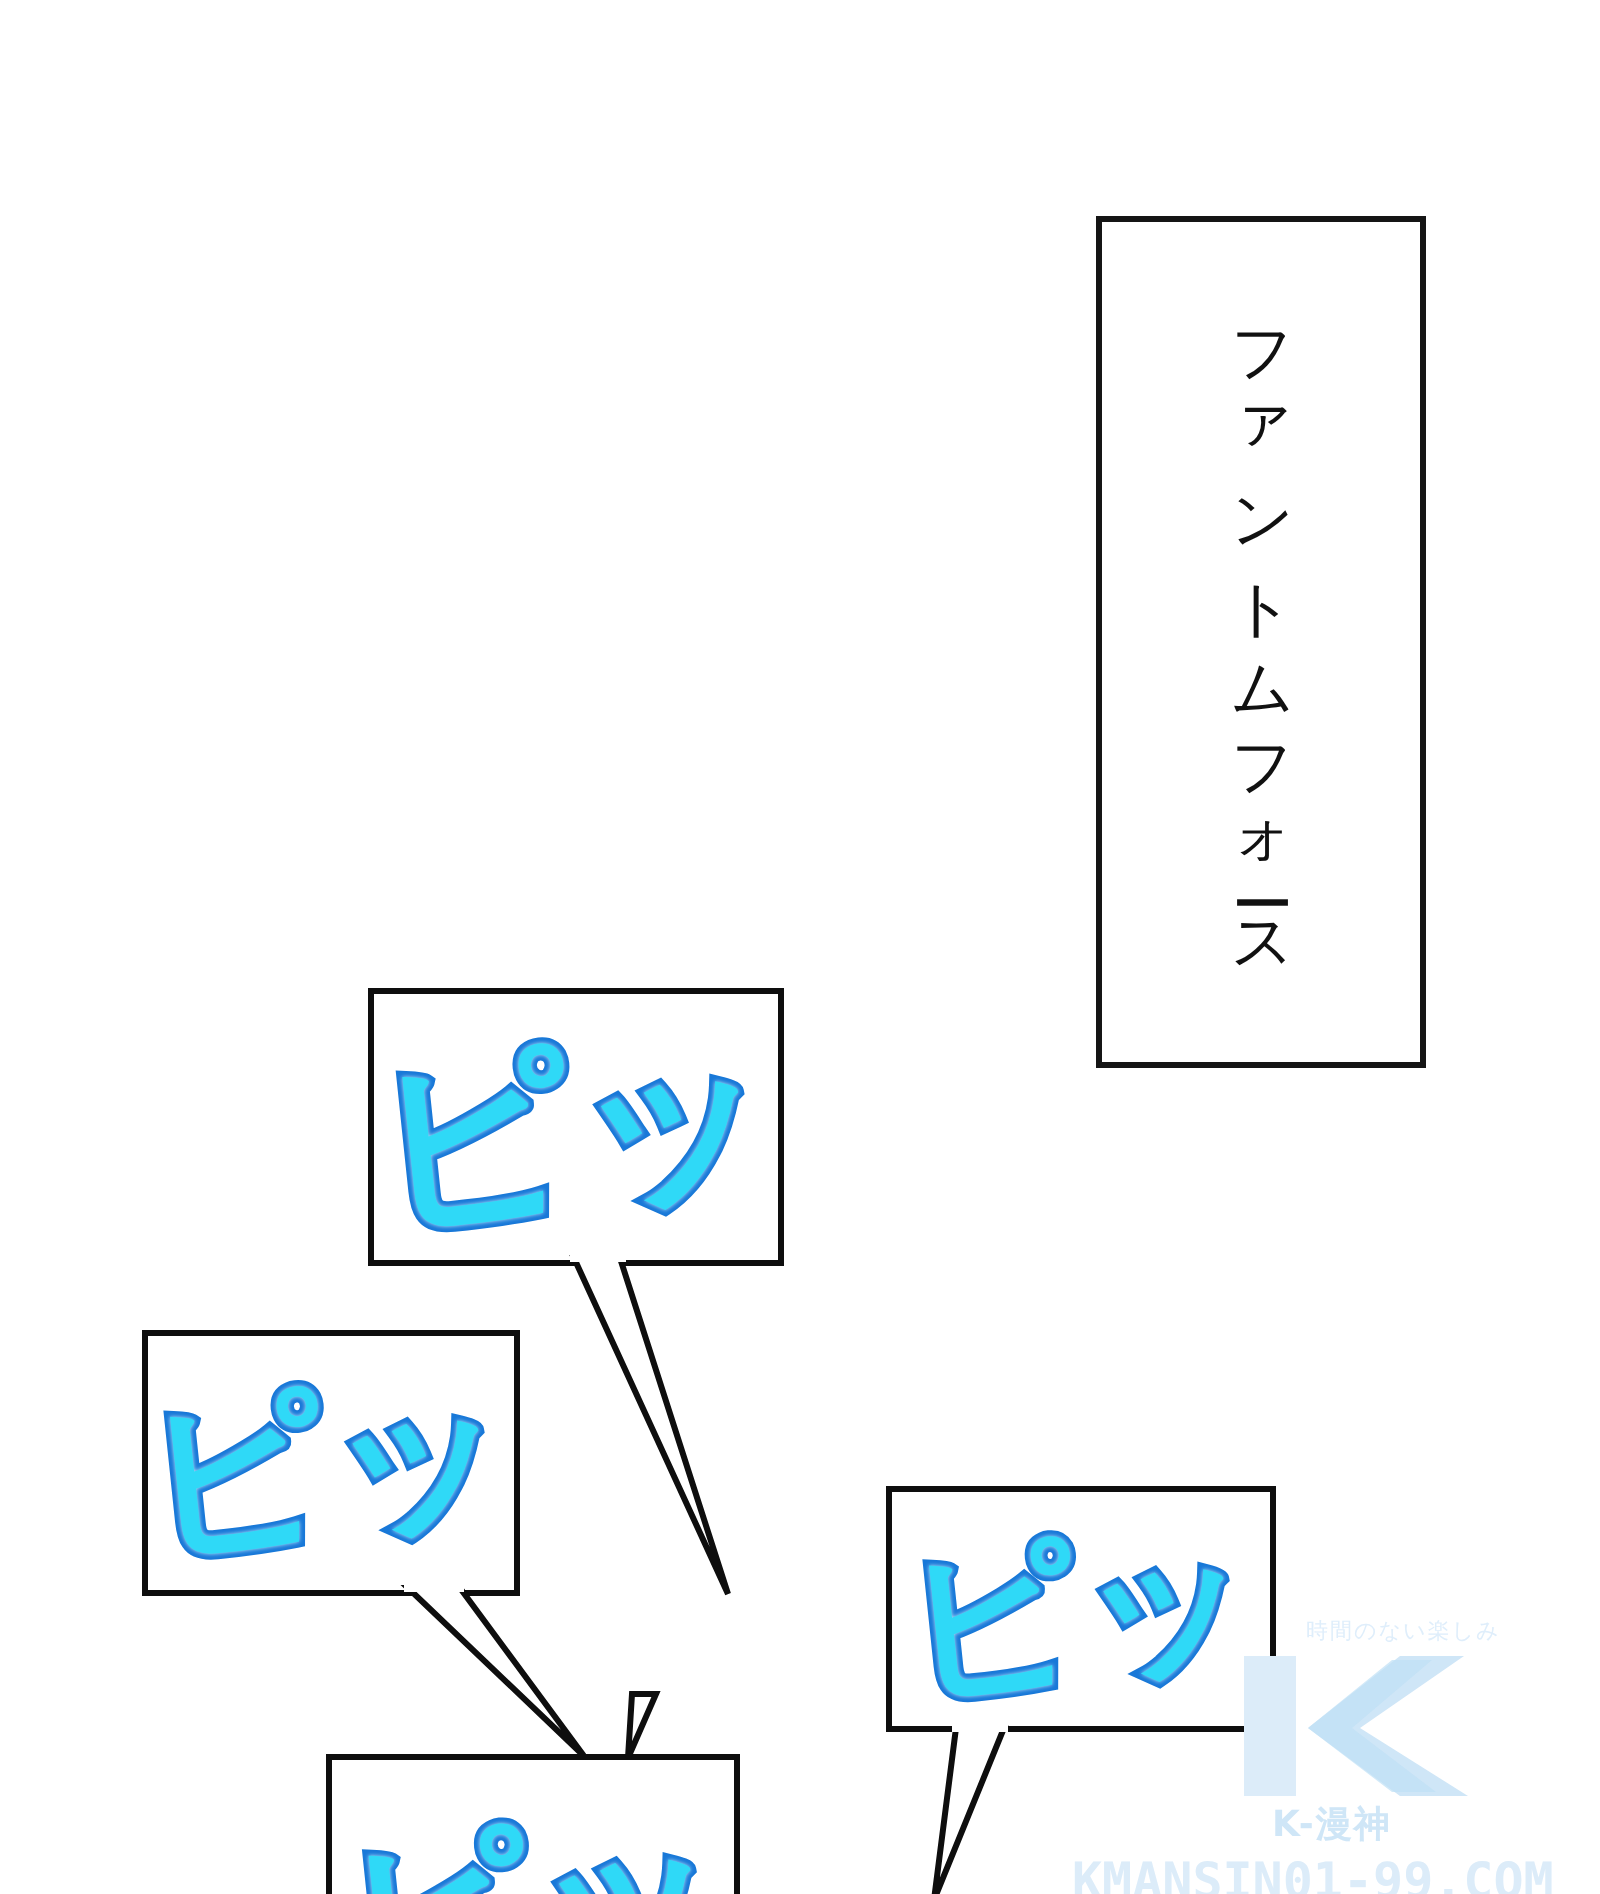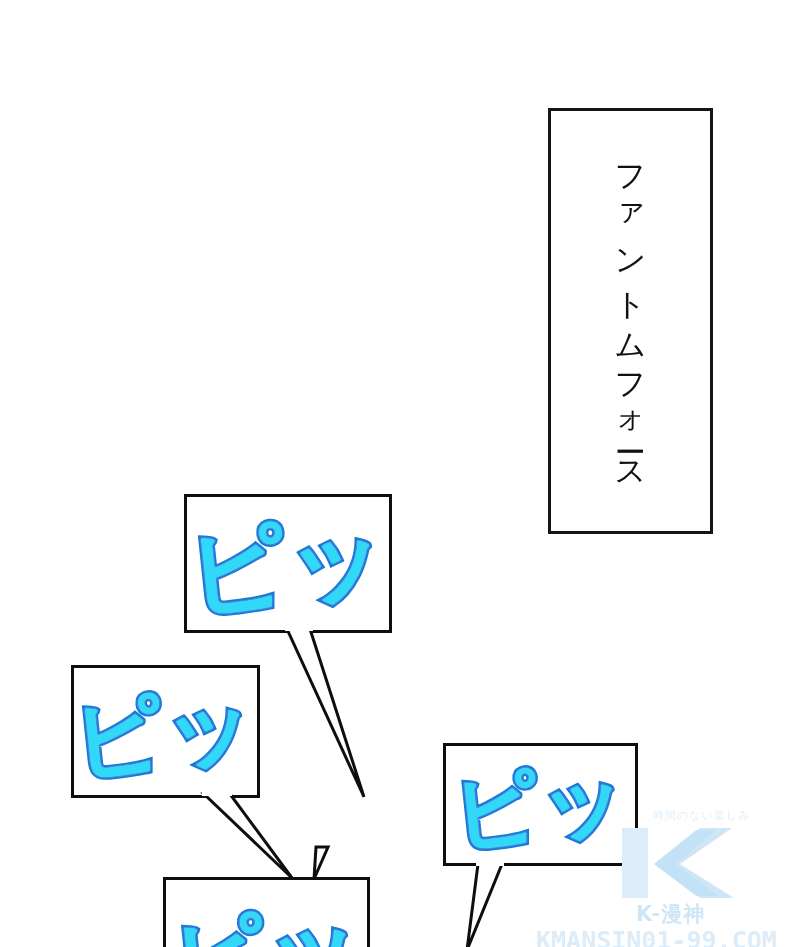--- a/index.html
+++ b/index.html
@@ -72,21 +72,21 @@
     position:absolute;
     color:#dfeefb;
     font-size:11px;
     letter-spacing:1px;
     white-space:nowrap;
     font-family:"DejaVu Sans","Liberation Sans",sans-serif;
   }
   .wm-mid{
     position:absolute;
     color:#cfe6f7;
-    font-size:21px;
+    font-size:18px;
     font-weight:700;
     letter-spacing:1px;
     white-space:nowrap;
     font-family:"DejaVu Sans","Liberation Sans",sans-serif;
   }
   .wm-bot{
     position:absolute;
     color:#dcecf9;
     font-size:25px;
     font-weight:700;

